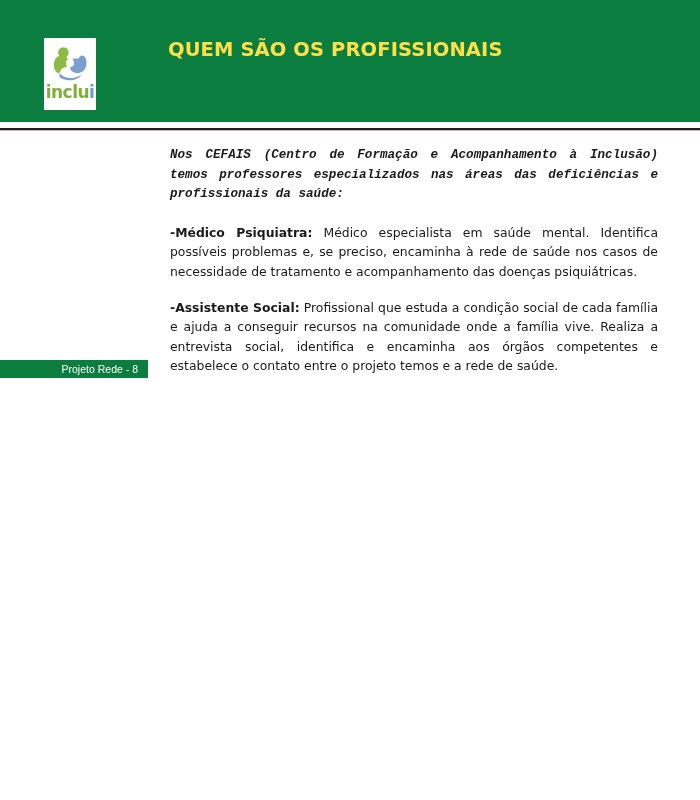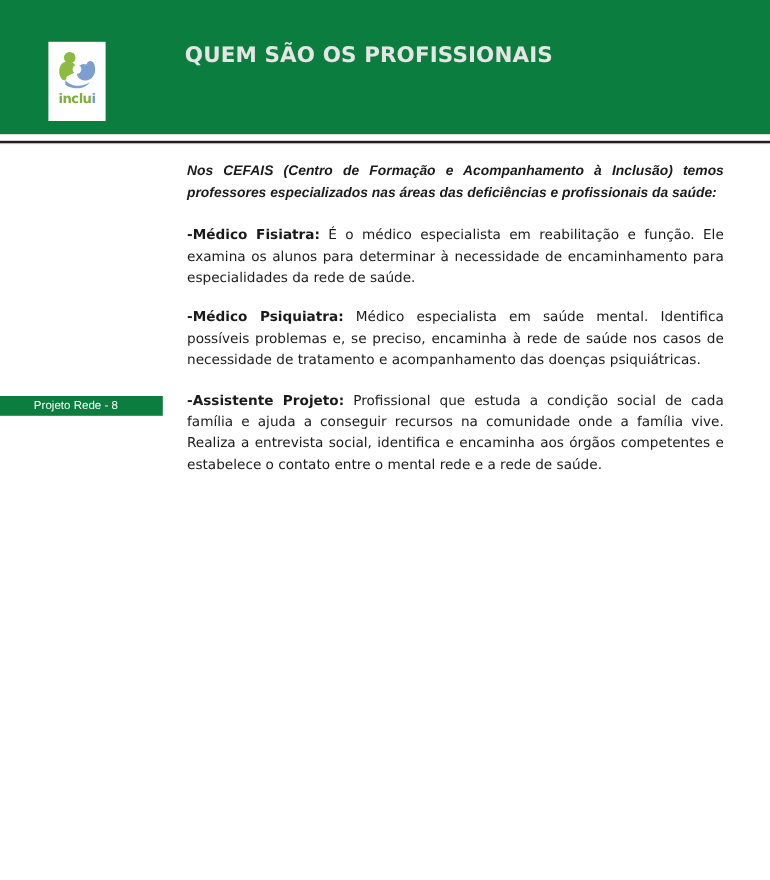--- a/index.html
+++ b/index.html
@@ -41,34 +41,34 @@
     justify-content: flex-start;
   }
   .logo-mark {
     width: 44px;
     height: 44px;
     display: block;
   }
   .logo-word {
     font-family: "DejaVu Sans", sans-serif;
     font-weight: bold;
-    font-size: 12px;
+    font-size: 17px;
     letter-spacing: -0.5px;
     color: #7fae3a;
     line-height: 1;
     margin-top: -1px;
     text-align: right;
   }
   .logo-word .dot-i { color: #6f9bcf; }
 
   .header-title {
     position: absolute;
     left: 168px;
     top: 38px;
-    color: #e5e5e5;
+    color: #fde047;
     font-family: "DejaVu Sans", sans-serif;
     font-weight: bold;
     font-size: 19.5px;
     line-height: 24px;
     letter-spacing: 0.1px;
   }
 
   
   .rule-dark {
     position: absolute;
@@ -91,35 +91,35 @@
   .side-tab {
     position: absolute;
     left: 0;
     top: 360px;
     width: 148px;
     height: 18px;
     background: #0b7d3e;
     color: #ffffff;
     font-family: "Liberation Sans", sans-serif;
     font-size: 10.5px;
-    text-align: center;
+    text-align: right;
     padding-right: 10px;
     line-height: 18px;
     white-space: nowrap;
   }
 
   
   .content {
     position: absolute;
     left: 170px;
     top: 146px;
     width: 488px;
   }
   .intro {
-    font-family: Liberation Sans, sans-serif;
+    font-family: Liberation Mono, monospace;
     font-style: italic;
     font-weight: bold;
     font-size: 12.6px;
     line-height: 19.6px;
     color: #1a1a1a;
     text-align: justify;
     margin: 0 0 18px 0;
   }
   .para {
     font-family: "DejaVu Sans", sans-serif;
@@ -158,31 +158,27 @@
 </div>
 
 <div class="rule-dark"></div>
 <div class="rule-grey"></div>
 
 <div class="side-tab">Projeto Rede - 8</div>
 
 <div class="content">
   <p class="intro">Nos CEFAIS (Centro de Formação e Acompanhamento à Inclusão) temos professores especializados nas áreas das deficiências e profissionais da saúde:</p>
 
-  <p class="para">
-    <span class="lead">-Médico Fisiatra:</span>
-    <span>É o médico especialista em reabilitação e função. Ele examina os alunos para determinar à necessidade de encaminhamento para especialidades da rede de saúde.</span>
-  </p>
 
   <p class="para">
     <span class="lead">-Médico Psiquiatra:</span>
     <span>Médico especialista em saúde mental. Identifica possíveis problemas e, se preciso, encaminha à rede de saúde nos casos de necessidade de tratamento e acompanhamento das doenças psiquiátricas.</span>
   </p>
 
 
 
 
 
   <p class="para">
-    <span class="lead">-Assistente Projeto:</span>
-    <span>Profissional que estuda a condição social de cada família e ajuda a conseguir recursos na comunidade onde a família vive. Realiza a entrevista social, identifica e encaminha aos órgãos competentes e estabelece o contato entre o mental rede e a rede de saúde.</span>
+    <span class="lead">-Assistente Social:</span>
+    <span>Profissional que estuda a condição social de cada família e ajuda a conseguir recursos na comunidade onde a família vive. Realiza a entrevista social, identifica e encaminha aos órgãos competentes e estabelece o contato entre o projeto temos e a rede de saúde.</span>
   </p>
 </div>
 
 </body></html>

